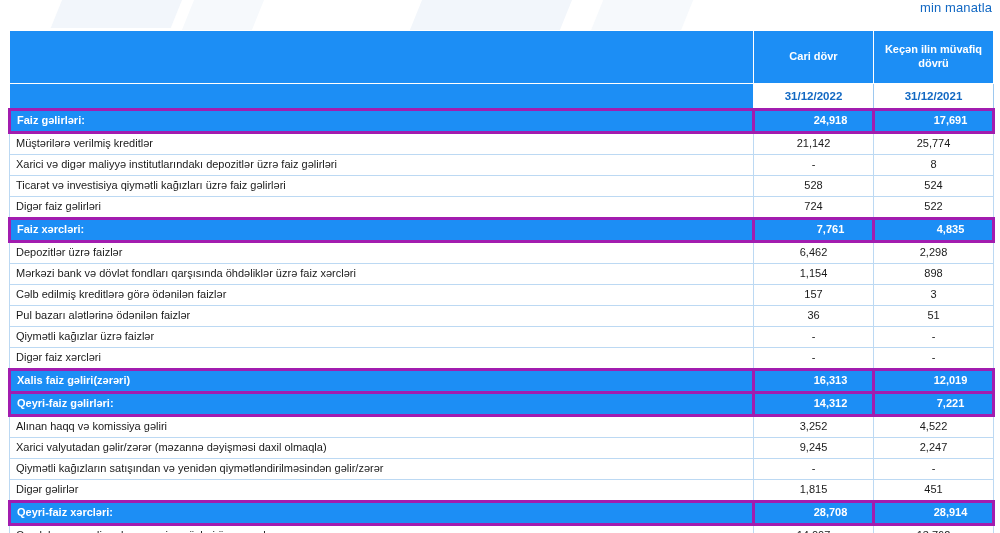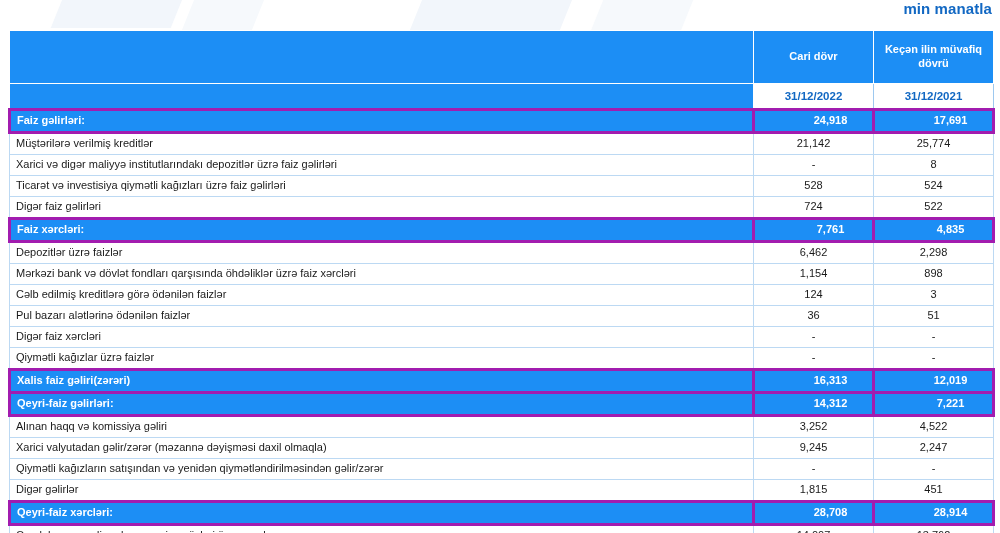--- a/index.html
+++ b/index.html
@@ -30,23 +30,23 @@
   }
   .wm-1 { left: 60px;  top: -18px; width: 120px; height: 46px; transform: skewX(-22deg); }
   .wm-2 { left: 190px; top: -10px; width: 70px;  height: 40px; transform: skewX(-22deg); background:#f6f9fc; }
   .wm-3 { left: 420px; top: -20px; width: 150px; height: 50px; transform: skewX(-22deg); }
   .wm-4 { left: 600px; top: -14px; width: 90px;  height: 44px; transform: skewX(-22deg); background:#f6f9fc; }
 
   .unit-line {
     position: absolute;
     top: 0;
     right: 8px;
-    font-size: 15px;
+    font-size: 13px;
     color: #1268c3;
-    font-weight: 700;
+    font-weight: 400;
     letter-spacing: .1px;
   }
 
   table.report {
     position: absolute;
     top: 30px;
     left: 8px;
     width: 984px;
     border-collapse: collapse;
     table-layout: fixed;
@@ -174,35 +174,35 @@
         <td class="num">6,462</td>
         <td class="num">2,298</td>
       </tr>
       <tr>
         <td class="label">Mərkəzi bank və dövlət fondları qarşısında öhdəliklər üzrə faiz xərcləri</td>
         <td class="num">1,154</td>
         <td class="num">898</td>
       </tr>
       <tr>
         <td class="label">Cəlb edilmiş kreditlərə görə ödənilən faizlər</td>
-        <td class="num">124</td>
+        <td class="num">157</td>
         <td class="num">3</td>
       </tr>
       <tr>
         <td class="label">Pul bazarı alətlərinə ödənilən faizlər</td>
         <td class="num">36</td>
         <td class="num">51</td>
       </tr>
       <tr>
+        <td class="label">Qiymətli kağızlar üzrə faizlər</td>
+        <td class="num">-</td>
+        <td class="num">-</td>
+      </tr>
+      <tr>
         <td class="label">Digər faiz xərcləri</td>
-        <td class="num">-</td>
-        <td class="num">-</td>
-      </tr>
-      <tr>
-        <td class="label">Qiymətli kağızlar üzrə faizlər</td>
         <td class="num">-</td>
         <td class="num">-</td>
       </tr>
       <tr class="section">
         <td class="label">Xalis faiz gəliri(zərəri)</td>
         <td class="num">16,313</td>
         <td class="num">12,019</td>
       </tr>
       <tr class="section">
         <td class="label">Qeyri-faiz gəlirləri:</td>

